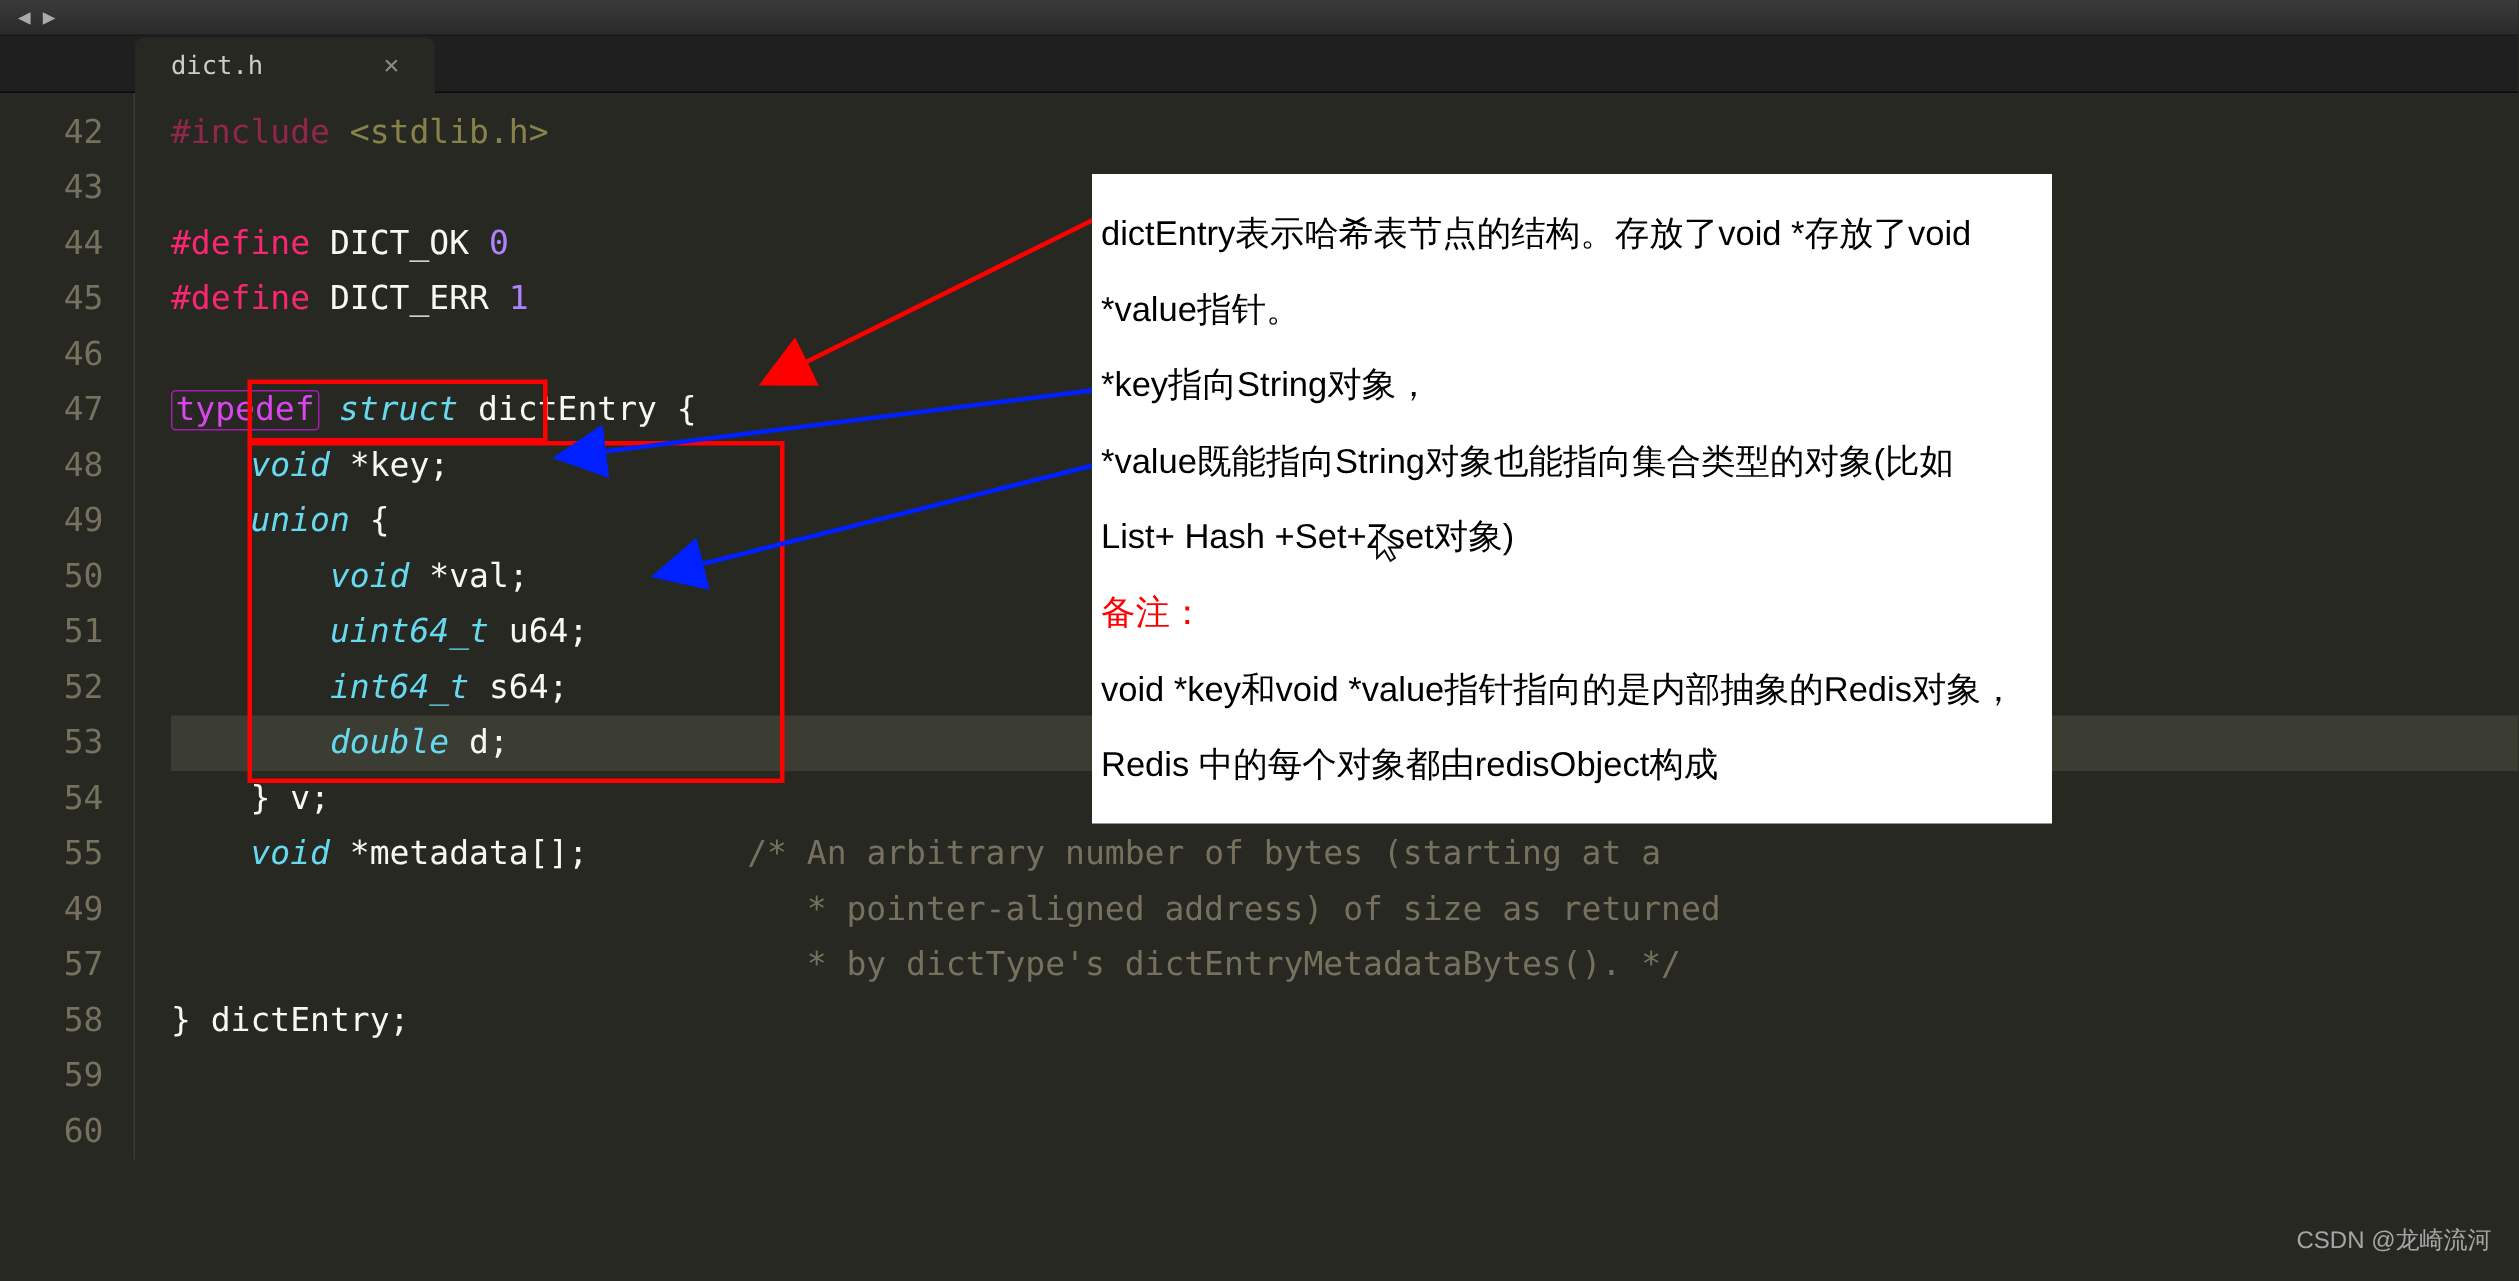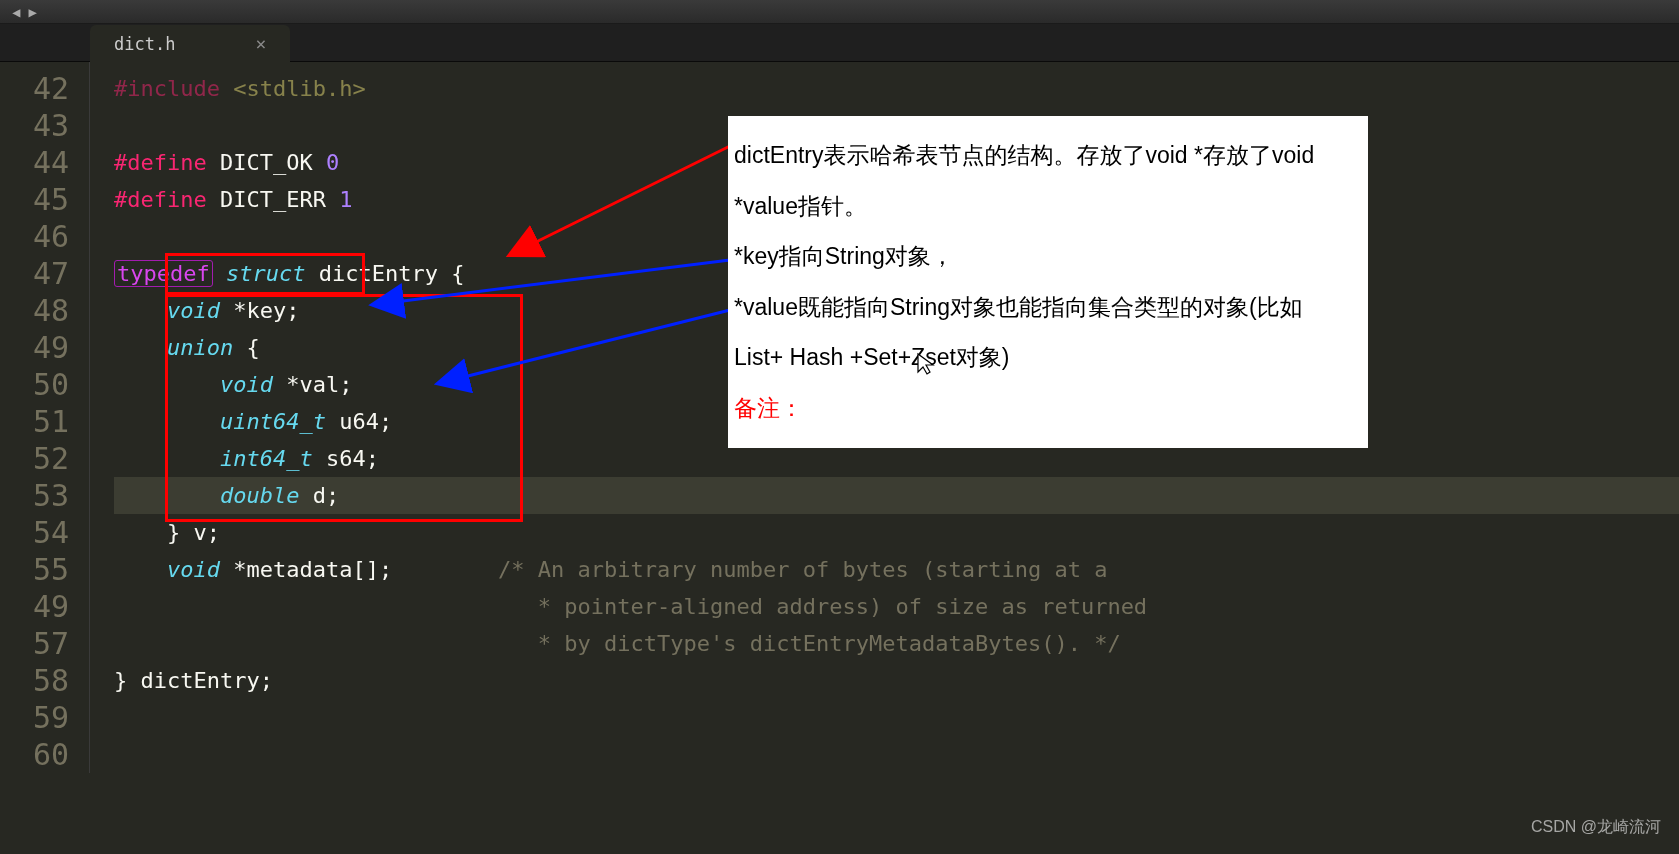--- a/index.html
+++ b/index.html
@@ -57,21 +57,21 @@
       display: flex;
       position: relative;
     }
     .gutter {
       width: 90px;
       background: #272822;
       text-align: right;
       padding-right: 20px;
       padding-top: 8px;
       color: #75715e;
-      font-size: 30px;
+      font-size: 22px;
       line-height: 37px;
       user-select: none;
       border-right: 1px solid #3a3a3a;
     }
     .code-area {
       flex: 1;
       padding-top: 8px;
       padding-left: 24px;
       position: relative;
     }
@@ -230,20 +230,21 @@
 </div>
 
 <div class="red-box-1"></div>
 <div class="red-box-2"></div>
 
 <div class="annotation-box">
   <div>dictEntry表示哈希表节点的结构。存放了void *存放了void *value指针。</div>
   <div>*key指向String对象，</div>
   <div>*value既能指向String对象也能指向集合类型的对象(比如 List+ Hash +Set+Zset对象)</div>
   <div class="note-label">备注：</div>
+  <div>void *key和void *value指针指向的是内部抽象的Redis对象，Redis 中的每个对象都由redisObject构成</div>
 </div>
 
 <div class="cursor-icon" style="left:916px; top:352px;">
   <svg width="20" height="24" viewBox="0 0 20 24">
       <path d="M2 2 L2 20 L7 15 L11 22 L14 20 L10 13 L17 13 Z" fill="#fff" stroke="#000" stroke-width="1.2"></path>
     </svg>
 </div>
 
 <svg class="svg-overlay">
   <defs>

